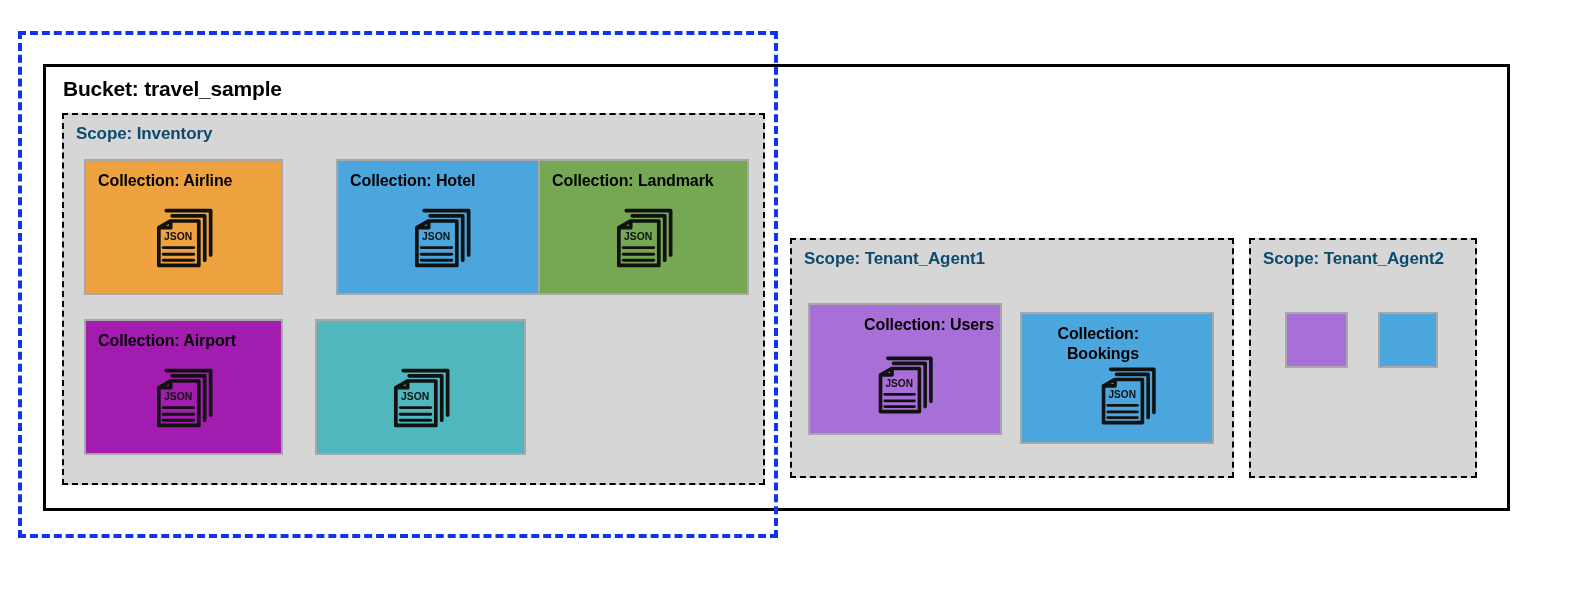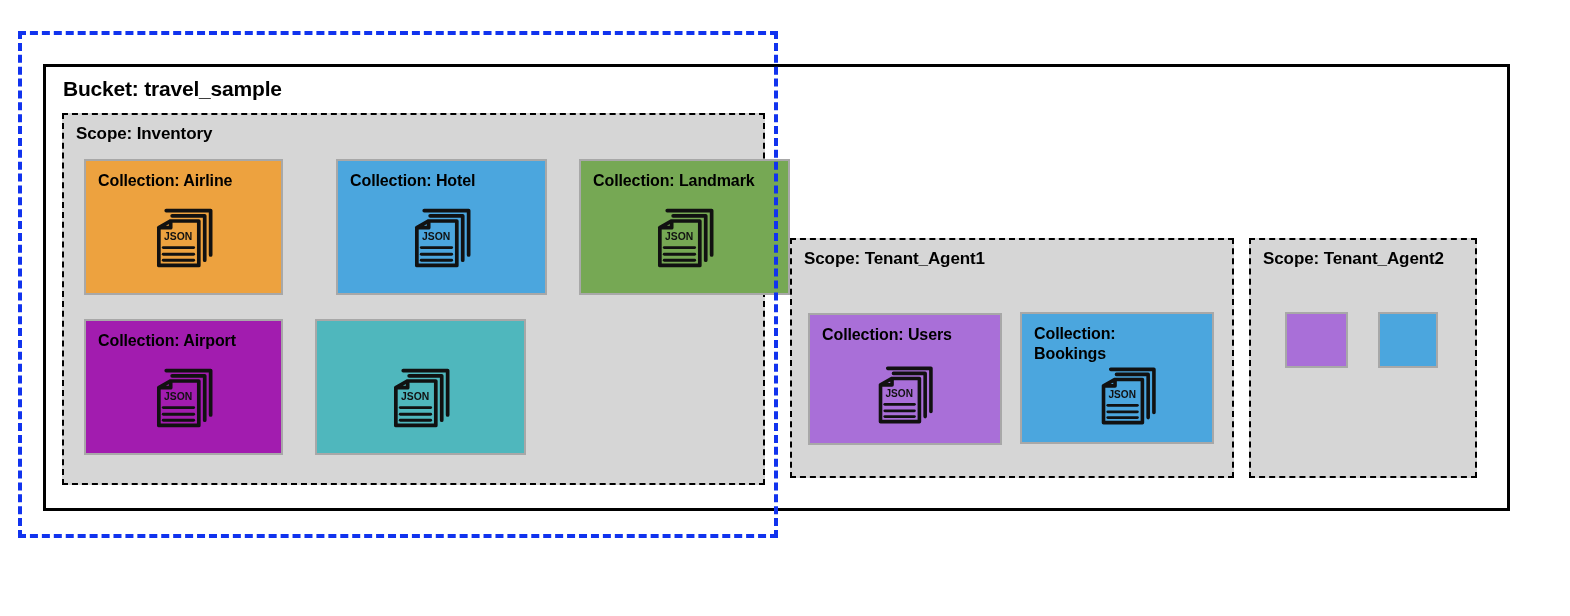--- a/index.html
+++ b/index.html
@@ -63,21 +63,21 @@
     border: 2px dashed #000000;
     box-sizing: border-box;
     z-index: 3;
   }
   .scope-title {
     position: absolute;
     left: 12px;
     top: 9px;
     font-size: 17px;
     font-weight: bold;
-    color: #000000;
+    color: #0c4a6e;
     letter-spacing: -0.1px;
     white-space: nowrap;
   }
 
   .scope-inventory {
     left: 62px;
     top: 113px;
     width: 703px;
     height: 372px;
   }
@@ -85,20 +85,21 @@
     left: 902px;
     top: 113px;
     width: 466px;
     height: 100px;
   }
   .scope-tenant1 {
     left: 790px;
     top: 238px;
     width: 444px;
     height: 240px;
+    text-align: right;
   }
   .scope-tenant2 {
     left: 1249px;
     top: 238px;
     width: 228px;
     height: 240px;
   }
 
   
   .collection {
@@ -177,21 +178,21 @@
           <text x="42" y="53" font-family="Liberation Sans, sans-serif" font-size="14" font-weight="bold" fill="#111111" text-anchor="middle">JSON</text>
           <g stroke="#111111" stroke-width="4" stroke-linecap="round">
             <line x1="22" y1="63" x2="63" y2="63"></line>
             <line x1="22" y1="72" x2="63" y2="72"></line>
             <line x1="22" y1="80" x2="63" y2="80"></line>
           </g>
         </svg>
       </div>
     </div>
 
-    <div class="collection" style="left:474px; top:44px; width:211px; height:136px; background:#76a854;margin-left:41px;">
+    <div class="collection" style="left:474px; top:44px; width:211px; height:136px; background:#76a854;">
       <div class="collection-title">Collection: Landmark</div>
       <div class="collection-icon">
         <svg width="74" height="74" viewBox="0 0 100 100" aria-hidden="true">
           <g fill="none" stroke="#111111" stroke-width="5" stroke-linejoin="round" stroke-linecap="round">
             <path d="M34 20 H78 V80"></path>
             <path d="M26 13 H86 V73"></path>
             <path d="M16 36 L32 36 L32 27 L16 36 Z M16 36 V87 H70 V27 H32"></path>
           </g>
           <text x="42" y="53" font-family="Liberation Sans, sans-serif" font-size="14" font-weight="bold" fill="#111111" text-anchor="middle">JSON</text>
           <g stroke="#111111" stroke-width="4" stroke-linecap="round">
@@ -238,21 +239,21 @@
           </g>
         </svg>
       </div>
     </div>
   </div>
 
 
   <div class="scope scope-tenant1">
     <div class="scope-title">Scope: Tenant_Agent1</div>
 
-    <div class="collection" style="left:16px; top:73px; width:194px; height:132px; background:#a96fd8;">
+    <div class="collection" style="left:16px; top:63px; width:194px; height:132px; background:#a96fd8;">
       <div class="collection-title">Collection: Users</div>
       <div class="collection-icon" style="bottom:8px;">
         <svg width="72" height="72" viewBox="0 0 100 100" aria-hidden="true">
           <g fill="none" stroke="#111111" stroke-width="5" stroke-linejoin="round" stroke-linecap="round">
             <path d="M34 20 H78 V80"></path>
             <path d="M26 13 H86 V73"></path>
             <path d="M16 36 L32 36 L32 27 L16 36 Z M16 36 V87 H70 V27 H32"></path>
           </g>
           <text x="42" y="53" font-family="Liberation Sans, sans-serif" font-size="14" font-weight="bold" fill="#111111" text-anchor="middle">JSON</text>
           <g stroke="#111111" stroke-width="4" stroke-linecap="round">

